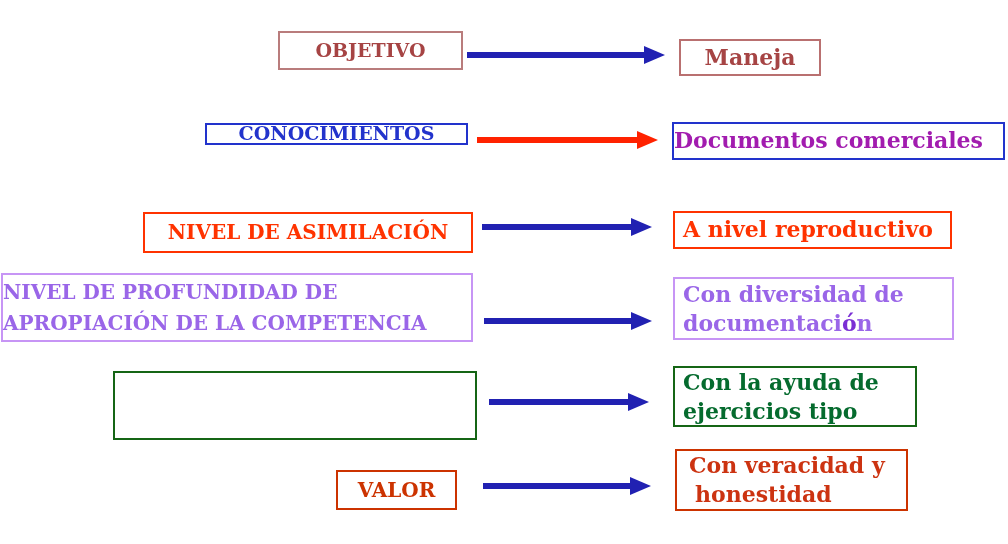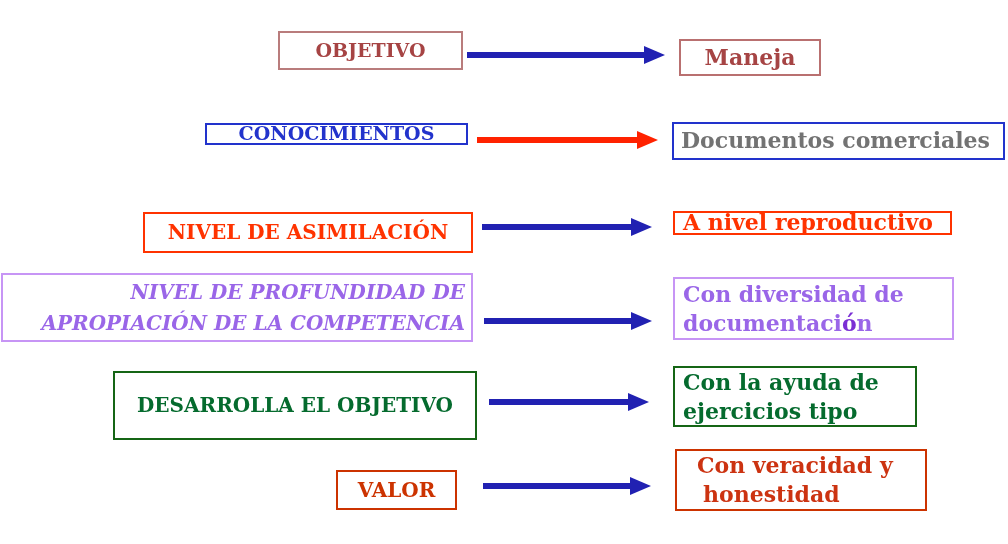--- a/index.html
+++ b/index.html
@@ -14,46 +14,46 @@
     position:absolute;
     box-sizing:border-box;
     display:flex;
     flex-direction:column;
     justify-content:center;
     font-weight:bold;
     line-height:1.25;
   }
   .center{align-items:center;text-align:center;}
   .leftalign{align-items:flex-start;text-align:left;}
-  .rightalign{align-items:flex-end;text-align:right;font-style:italic;}
+  .rightalign{align-items:flex-start;text-align:right;}
 
   
   .r1-left{left:278px;top:31px;width:185px;height:39px;border:2px solid #B97C7C;color:#A64444;font-size:19px;}
   .r1-right{left:679px;top:39px;width:142px;height:37px;border:2px solid #B97070;color:#A64444;font-size:22px;}
 
   
   .r2-left{left:205px;top:123px;width:263px;height:22px;border:2px solid #2233CC;color:#2233CC;font-size:19px;}
-  .r2-right{left:672px;top:122px;width:333px;height:38px;border:2px solid #2233CC;color:#737373;font-size:22px;padding-left:7px;}
+  .r2-right{left:672px;top:122px;width:333px;height:38px;border:2px solid #2233CC;color:#a21caf;font-size:22px;}
 
   
   .r3-left{left:143px;top:212px;width:330px;height:41px;border:2px solid #FF3300;color:#FF3300;font-size:20px;}
-  .r3-right{left:673px;top:211px;width:279px;height:24px;border:2px solid #FF3300;color:#FF3300;font-size:22px;padding-left:8px;}
+  .r3-right{left:673px;top:211px;width:279px;height:38px;border:2px solid #FF3300;color:#FF3300;font-size:22px;padding-left:8px;}
 
   
   .r4-left{left:1px;top:273px;width:472px;height:69px;border:2px solid #C795F5;color:#9A66E8;font-size:20px;line-height:31px;padding-right:6px;}
   .r4-right{left:673px;top:277px;width:281px;height:63px;border:2px solid #C795F5;color:#9A66E8;font-size:22px;line-height:29px;padding-left:8px;}
   .r4-accent{color:#7B2FD4;font-weight:900;}
 
   
   .r5-left{left:113px;top:371px;width:364px;height:69px;border:2px solid #156515;color:#056B2E;font-size:20px;line-height:31px;}
   .r5-right{left:673px;top:366px;width:244px;height:61px;border:2px solid #156515;color:#056B2E;font-size:22px;line-height:29px;padding-left:8px;}
 
   
   .r6-left{left:336px;top:470px;width:121px;height:40px;border:2px solid #CC3300;color:#CC3300;font-size:20px;}
-  .r6-right{left:675px;top:449px;width:252px;height:62px;border:2px solid #CC3300;color:#CC3311;font-size:22px;line-height:29px;padding-left:20px;}
+  .r6-right{left:675px;top:449px;width:233px;height:62px;border:2px solid #CC3300;color:#CC3311;font-size:22px;line-height:29px;padding-left:12px;}
   .r6-right .line2{padding-left:6px;}
 
   
   .arrow{position:absolute;height:18px;}
   .arrow .arrow-line{position:absolute;left:0;right:16px;top:6px;height:6px;}
   .arrow .arrow-head{position:absolute;right:0;top:0;width:0;height:0;
     border-top:9px solid transparent;border-bottom:9px solid transparent;border-left:21px solid;}
   .arrow.blue .arrow-line{background:#2121B2;}
   .arrow.blue .arrow-head{border-left-color:#2121B2;}
   .arrow.red .arrow-line{background:#FF2200;}
@@ -111,21 +111,20 @@
   <div class="arrow blue a4">
     <div class="arrow-line"></div>
     <div class="arrow-head"></div>
   </div>
   <div class="box leftalign r4-right">
     <span>Con diversidad de</span>
     <span><span>documentaci</span><span class="r4-accent">ó</span><span>n</span></span>
   </div>
 
   <div class="box center r5-left">
-    <span>DESARROLLA EL OBJETIVO</span>
   </div>
   <div class="arrow blue a5">
     <div class="arrow-line"></div>
     <div class="arrow-head"></div>
   </div>
   <div class="box leftalign r5-right">
     <span>Con la ayuda de</span>
     <span>ejercicios tipo</span>
   </div>
 

